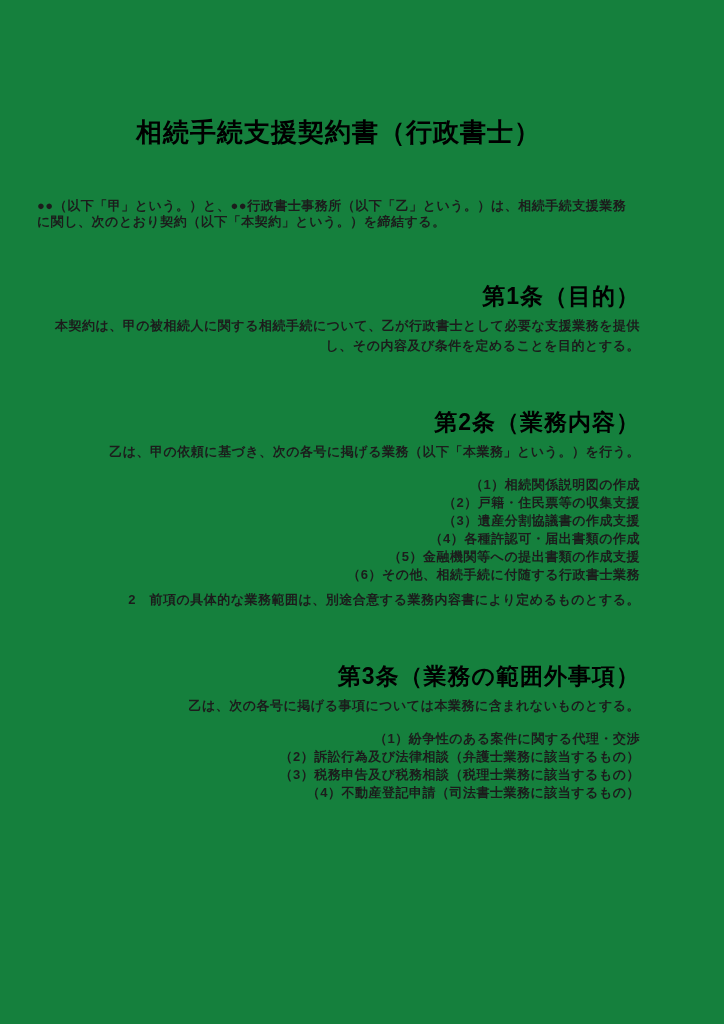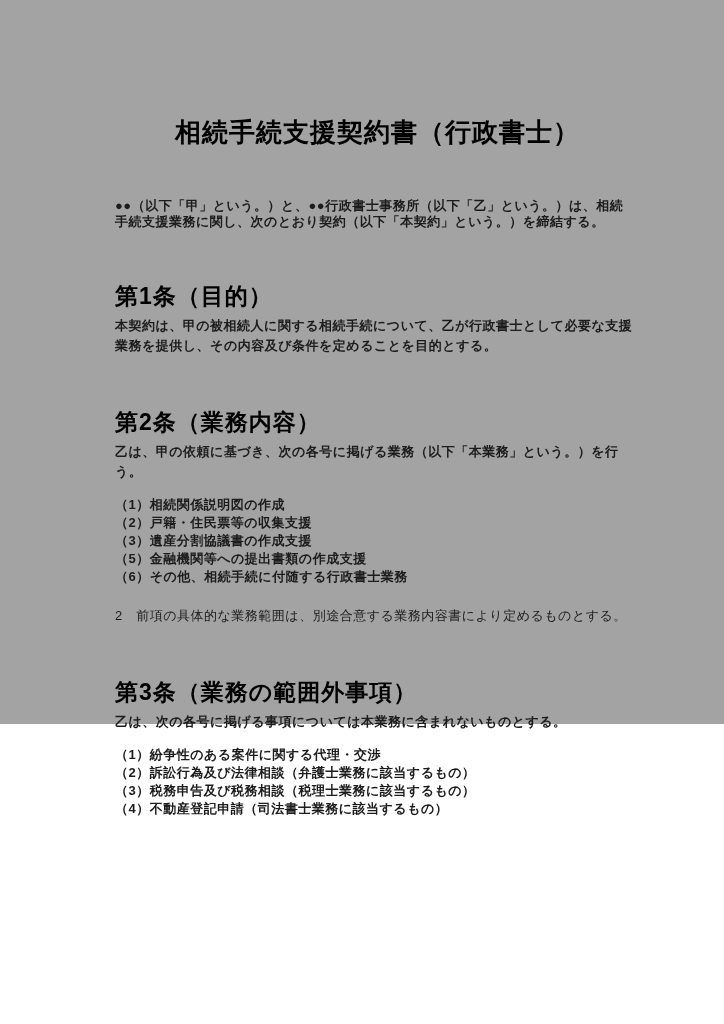--- a/index.html
+++ b/index.html
@@ -10,43 +10,44 @@
   body {
     width: 724px;
     height: 1024px;
     overflow: hidden;
     font-family: "Liberation Sans", "DejaVu Sans", sans-serif;
     color: #1c1c1c;
   }
   .doc {
     box-sizing: border-box;
     width: 724px;
-    height: 724px;
-    padding: 0 84px 0 115px;
-    background: #a3a3a3;
+    height: 1024px;
+    padding: 0 84px 0 37px;
+    background: #15803d;
   }
   .doc-title {
     margin: 0;
     padding-top: 115px;
     text-align: center;
     font-size: 26px;
     line-height: 34px;
     font-weight: 700;
     color: #000000;
     letter-spacing: 1px;
   }
   .intro {
     margin: 49px 11px 0 0;
     font-size: 13px;
     line-height: 16px;
     font-weight: 600;
     letter-spacing: 0.5px;
   }
   .article {
     margin: 0;
+    text-align: right;
   }
   .article-heading {
     margin: 0;
     padding-top: 54px;
     font-size: 23px;
     line-height: 24px;
     font-weight: 700;
     color: #000000;
     letter-spacing: 1px;
   }
@@ -60,24 +61,24 @@
   .clause-list {
     margin: 14px 0 0 0;
   }
   .clause-item {
     font-size: 13px;
     line-height: 18px;
     font-weight: 600;
     letter-spacing: 0.5px;
   }
   .article-paragraph-after {
-    margin: 20px 0 0 0;
+    margin: 6px 0 0 0;
     font-size: 13px;
     line-height: 20px;
-    font-weight: 400;
+    font-weight: 700;
     letter-spacing: 0.5px;
   }
 </style>
 </head>
 <body>
 
 <div class="doc">
 
   <h1 class="doc-title">相続手続支援契約書（行政書士）</h1>
 
@@ -88,20 +89,21 @@
     <p class="article-paragraph">本契約は、甲の被相続人に関する相続手続について、乙が行政書士として必要な支援業務を提供し、その内容及び条件を定めることを目的とする。</p>
   </section>
 
   <section class="article">
     <h2 class="article-heading">第2条（業務内容）</h2>
     <p class="article-paragraph">乙は、甲の依頼に基づき、次の各号に掲げる業務（以下「本業務」という。）を行う。</p>
     <div class="clause-list">
       <div class="clause-item">（1）相続関係説明図の作成</div>
       <div class="clause-item">（2）戸籍・住民票等の収集支援</div>
       <div class="clause-item">（3）遺産分割協議書の作成支援</div>
+      <div class="clause-item">（4）各種許認可・届出書類の作成</div>
       <div class="clause-item">（5）金融機関等への提出書類の作成支援</div>
       <div class="clause-item">（6）その他、相続手続に付随する行政書士業務</div>
     </div>
     <p class="article-paragraph-after">2　前項の具体的な業務範囲は、別途合意する業務内容書により定めるものとする。</p>
   </section>
 
   <section class="article">
     <h2 class="article-heading">第3条（業務の範囲外事項）</h2>
     <p class="article-paragraph">乙は、次の各号に掲げる事項については本業務に含まれないものとする。</p>
     <div class="clause-list">

